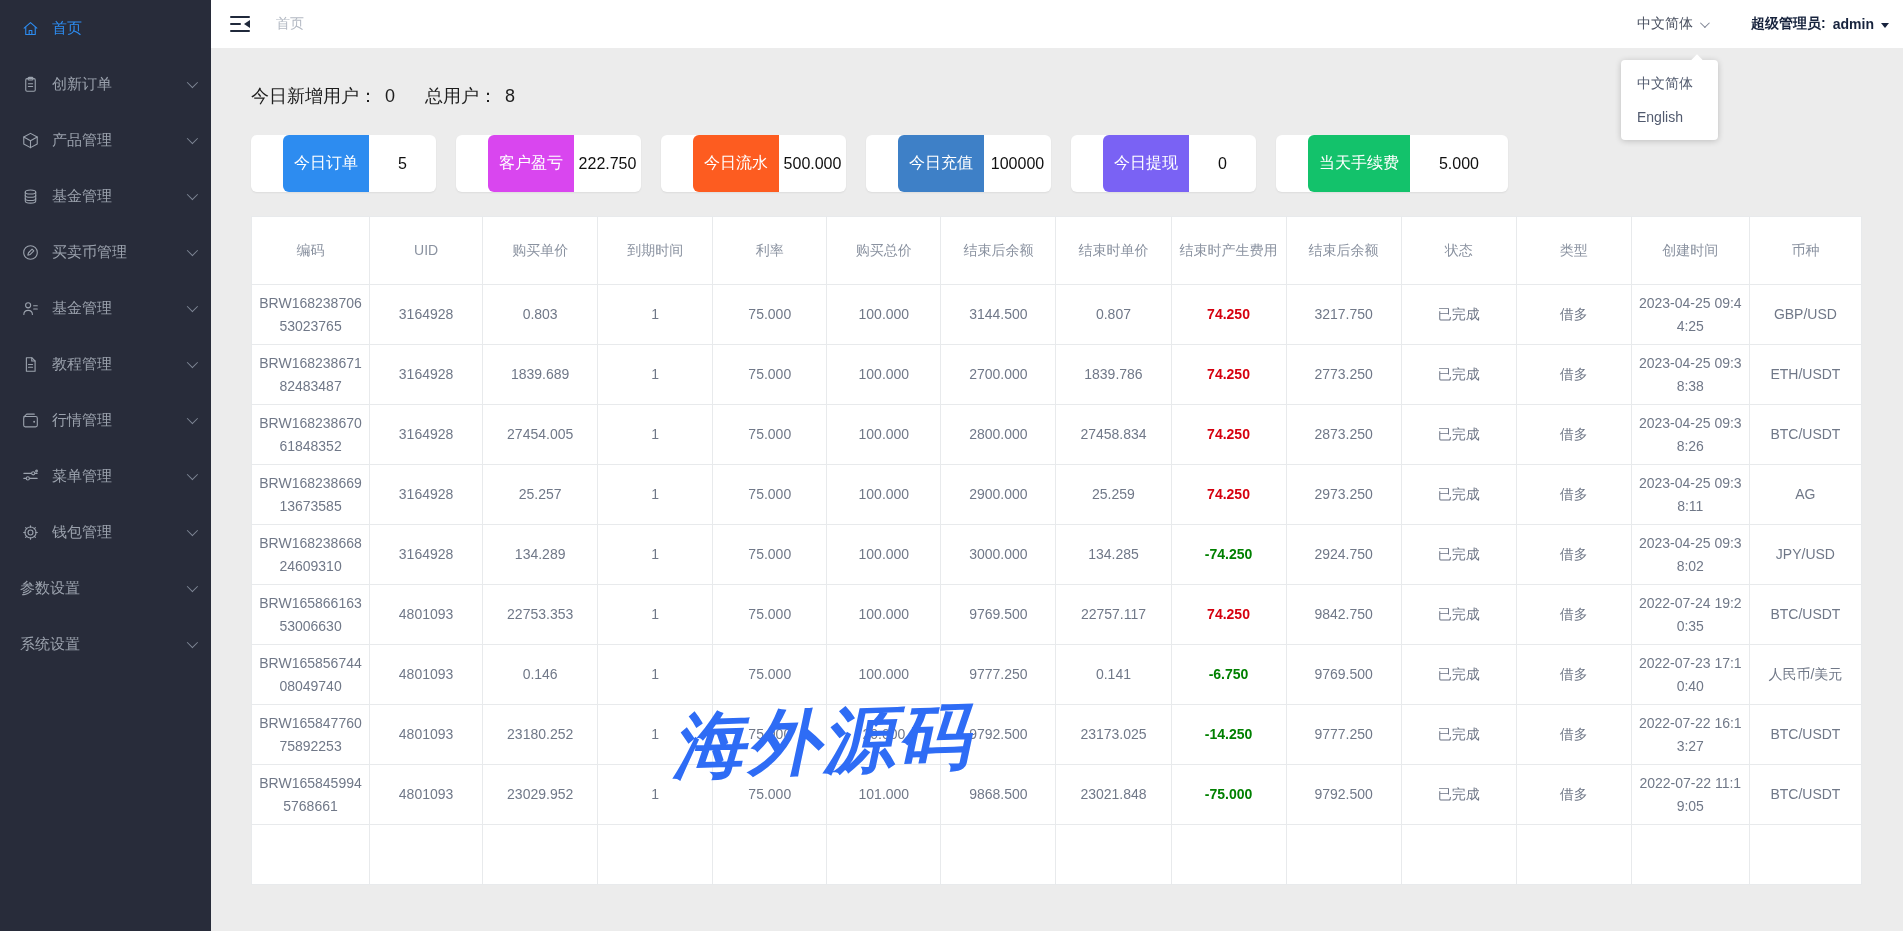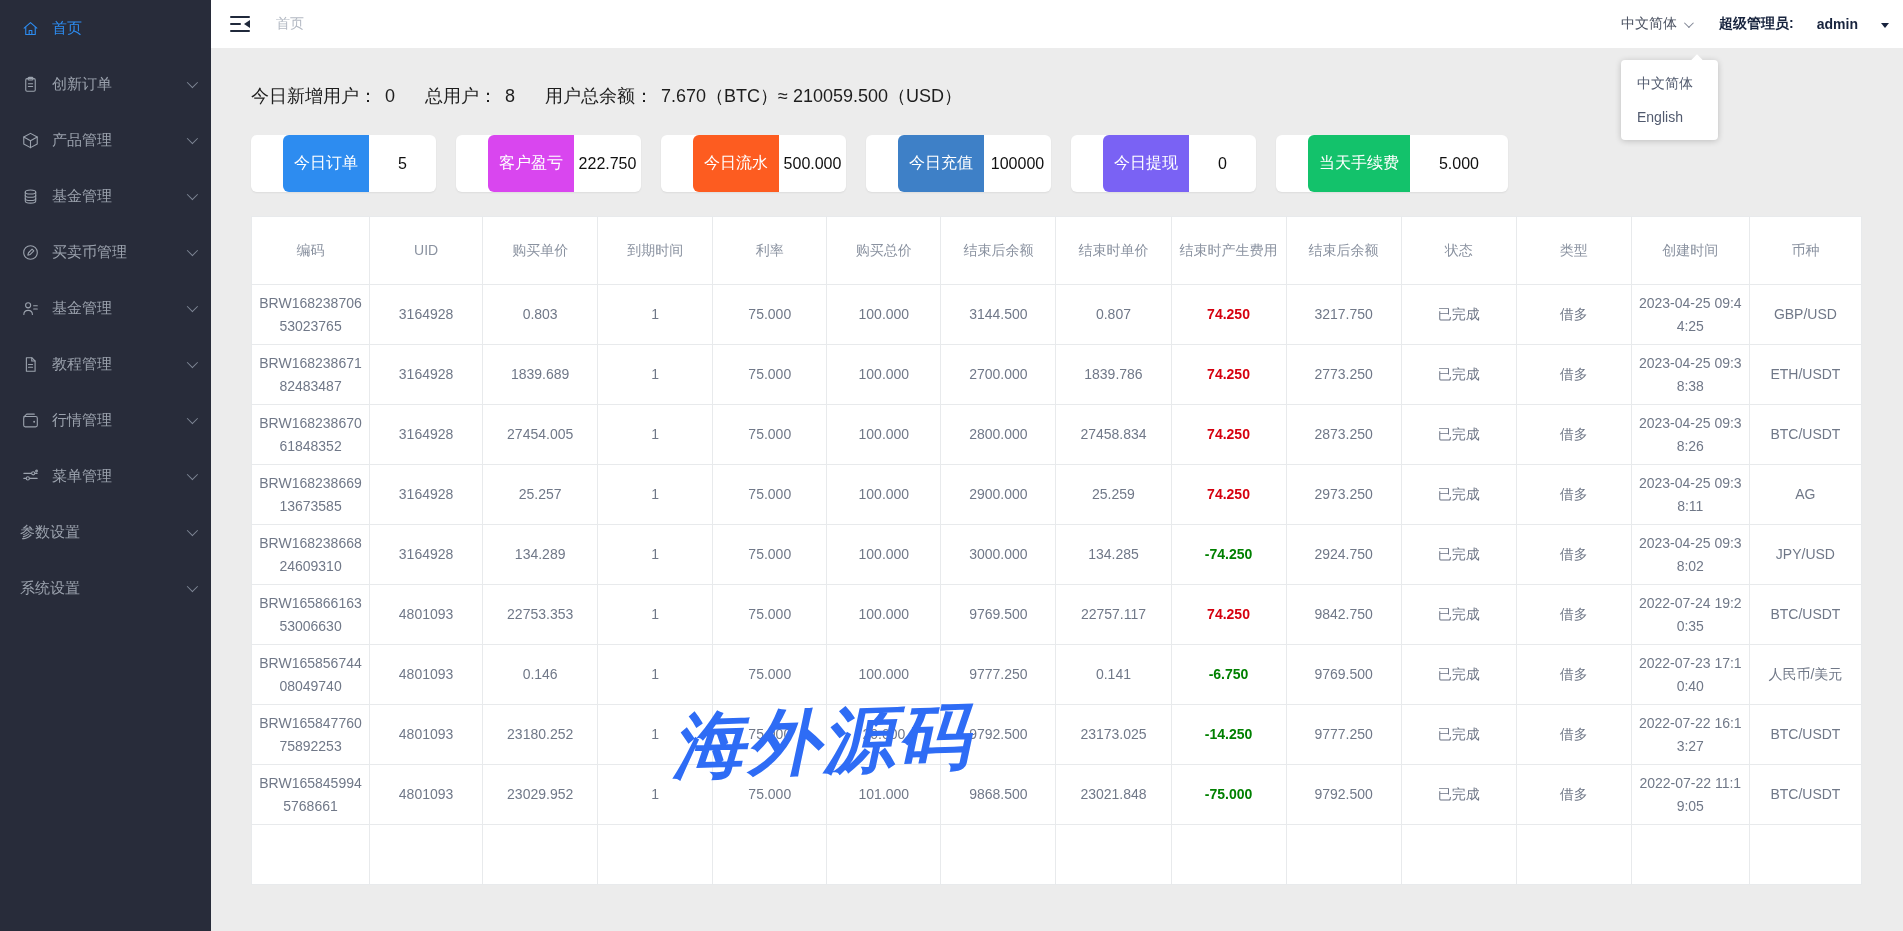--- a/index.html
+++ b/index.html
@@ -23,21 +23,21 @@
   .hamb { width:20px; height:17px; position:relative; cursor:pointer; flex:none; }
   .hamb .bar { position:absolute; left:0; height:2.5px; background:#20293b; border-radius:1px; }
   .hamb .b1 { top:0; width:20px; }
   .hamb .b2 { top:7px; width:11px; }
   .hamb .b3 { top:14px; width:20px; }
   .hamb .tri { position:absolute; right:0; top:4.5px; width:0; height:0; border-top:4px solid transparent; border-bottom:4px solid transparent; border-right:6px solid #20293b; }
   .breadcrumb { margin-left:26px; color:#b3b9c3; font-size:14px; cursor:pointer; }
   .topbar-right { margin-left:auto; display:flex; align-items:center; gap:28px; }
   .lang-sel { display:flex; align-items:center; gap:7px; color:#495060; font-size:14px; cursor:pointer; }
   .chev-sm { width:7px; height:7px; border-right:1.4px solid #808695; border-bottom:1.4px solid #808695; transform:rotate(45deg) translateY(-2px); }
-  .admin-sel { display:flex; align-items:center; gap:23px; color:#17233d; font-weight:bold; font-size:14px; cursor:pointer; }
+  .admin-sel { display:flex; align-items:center; gap:7px; color:#17233d; font-weight:bold; font-size:14px; cursor:pointer;margin-left:16px; }
   .caret-down { width:0; height:0; border-left:4.5px solid transparent; border-right:4.5px solid transparent; border-top:5.5px solid #17233d; margin-top:2px; }
   
   .lang-menu { position:absolute; left:1621px; top:60px; width:97px; background:#fff; border-radius:4px; box-shadow:0 1px 6px rgba(0,0,0,.2); z-index:30; padding:7px 0; }
   .lang-menu::before { content:""; position:absolute; top:-4px; right:17px; width:8px; height:8px; background:#fff; transform:rotate(45deg); }
   .lang-menu-item { padding:8px 16px; font-size:14px; color:#515a6e; cursor:pointer; white-space:nowrap; }
   
   .content { position:absolute; left:211px; top:48px; right:0; bottom:0; padding-left:40px; overflow:hidden; }
   .stats-row { margin-top:36px; font-size:18px; color:#1d1d1d; display:flex; align-items:center; }
   .stat { margin-right:30px; white-space:nowrap; }
   .stat .stat-value { margin-left:8px; }
@@ -154,20 +154,31 @@
       <div class="menu-item">
         <span class="mi-icon">
           <svg viewBox="0 0 24 24">
             <path d="M3.6 8h16.8M3.6 14.4h16.8"></path>
             <circle cx="15.4" cy="8" r="2" fill="#282c3a"></circle>
             <circle cx="8.6" cy="14.4" r="2" fill="#282c3a"></circle>
             <circle cx="19.6" cy="5" r="1.1"></circle>
           </svg>
         </span>
         <span class="mi-label">菜单管理</span>
+        <span class="mi-chevron"></span>
+      </div>
+      <div class="menu-item">
+        <span class="mi-icon">
+          <svg viewBox="0 0 24 24">
+            <circle cx="12" cy="12" r="3.1"></circle>
+            <circle cx="12" cy="12" r="7"></circle>
+            <path d="M12 3.4v2M12 18.6v2M3.4 12h2M18.6 12h2M5.9 5.9l1.4 1.4M16.7 16.7l1.4 1.4M18.1 5.9l-1.4 1.4M7.3 16.7l-1.4 1.4"></path>
+          </svg>
+        </span>
+        <span class="mi-label">钱包管理</span>
         <span class="mi-chevron"></span>
       </div>
       <div class="menu-item">
         <span class="mi-label">参数设置</span>
         <span class="mi-chevron"></span>
       </div>
       <div class="menu-item">
         <span class="mi-label">系统设置</span>
         <span class="mi-chevron"></span>
       </div>
@@ -197,21 +208,20 @@
 
 <div class="lang-menu">
   <div class="lang-menu-item">中文简体</div>
   <div class="lang-menu-item">English</div>
 </div>
 
 <div class="content">
   <div class="stats-row">
     <span class="stat"><span>今日新增用户：</span><span class="stat-value">0</span></span>
     <span class="stat"><span>总用户：</span><span class="stat-value">8</span></span>
-    <span class="stat"><span>用户总余额：</span><span class="stat-value">7.670（BTC）≈ 210059.500（USD）</span></span>
   </div>
 
   <div class="cards-row" id="cards-row">
       <div class="card">
         <div class="card-label" style="background: rgb(45, 140, 240);">今日订单</div>
         <div class="card-value">5</div>
       </div>
       <div class="card">
         <div class="card-label" style="background: #d946ef;">客户盈亏</div>
         <div class="card-value">222.750</div>

